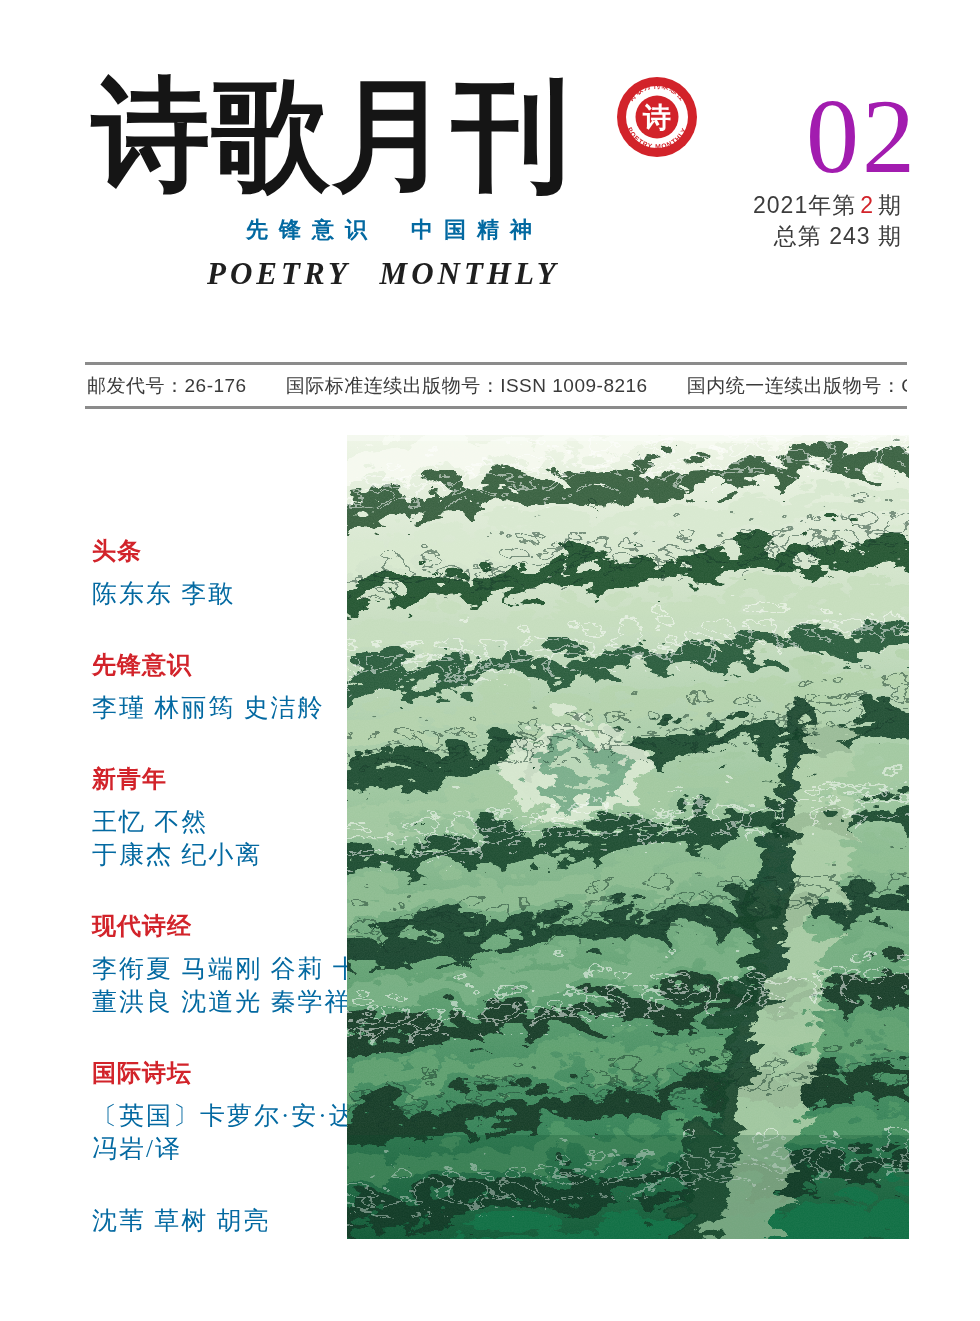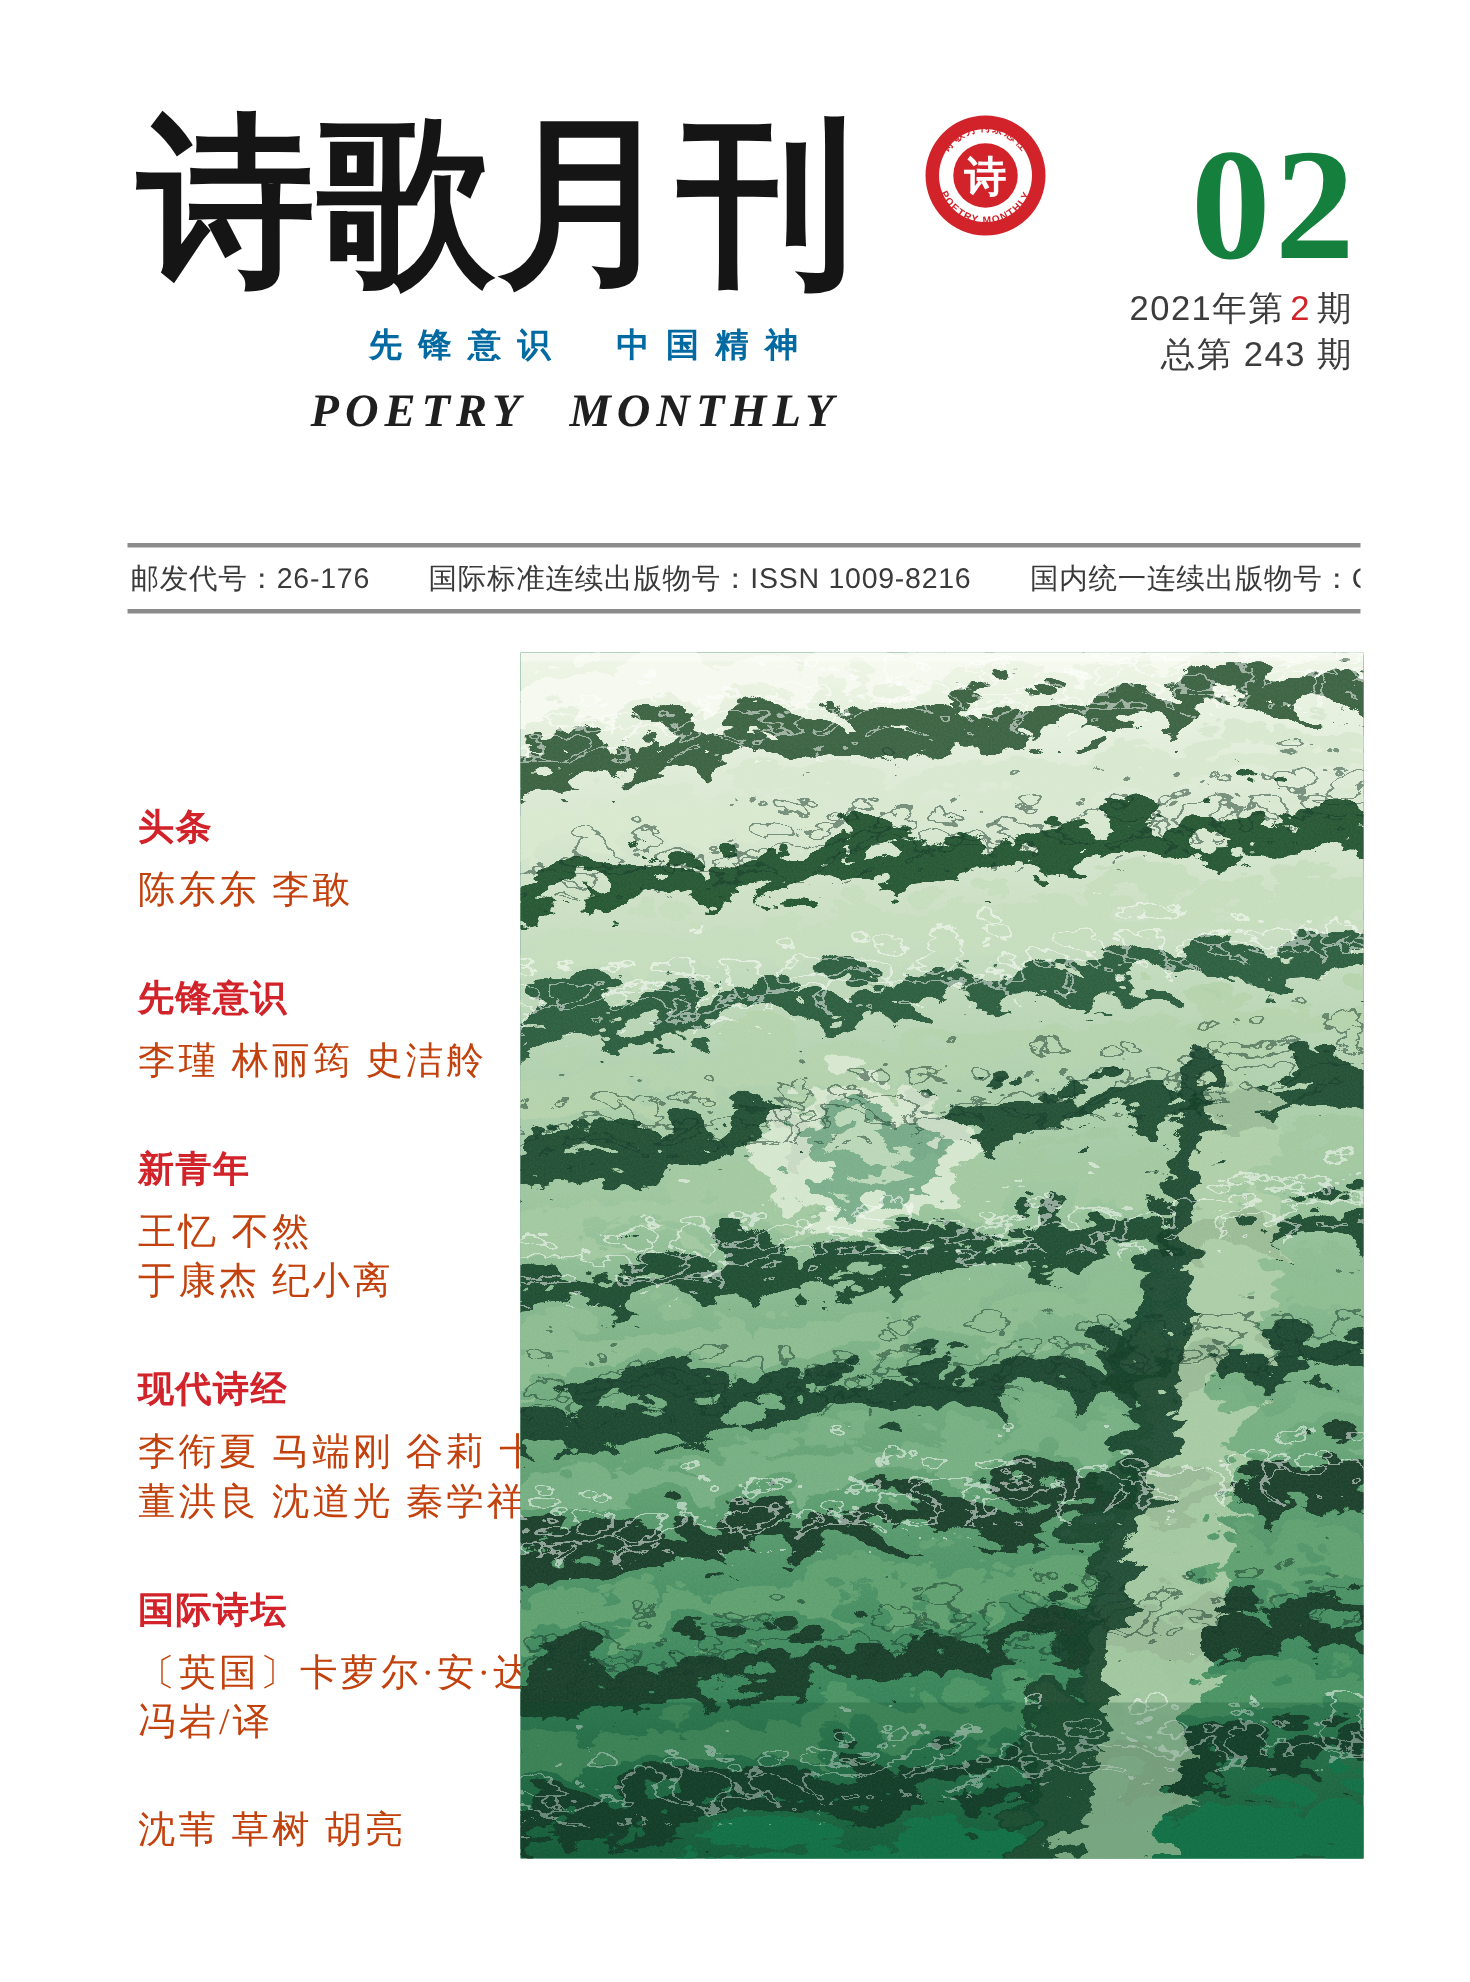--- a/index.html
+++ b/index.html
@@ -20,27 +20,27 @@
     font-size:118px;
     line-height:1.25;
     letter-spacing:2px;
     color:#151515;
     transform:scaleY(1.04);
     white-space:nowrap;
   }
   .seal-svg { left:616px; top:76px; }
 
   .issue-num {
-    right:74px; top:84px;
+    right:62px; top:84px;
     font-family:"Liberation Serif","DejaVu Serif",serif;
-    font-weight:700;
+    font-weight:400;
     font-size:106px;
     line-height:1.0;
     letter-spacing:3px;
-    color:#15803d;
+    color:#a21caf;
   }
   .issue-line1 { right:78px; top:190px; font-size:23px; color:#3c3c3c; letter-spacing:1px; white-space:nowrap; }
   .issue-line1 .red { color:#d2232a; padding:0 4px; }
   .issue-line2 { right:78px; top:221px; font-size:23px; color:#3c3c3c; letter-spacing:1px; white-space:nowrap; }
 
   .slogan {
     left:246px; top:215px;
     font-size:22px; font-weight:700;
     letter-spacing:11px;
     color:#0369a1;
@@ -74,21 +74,21 @@
   .toc-section { margin-bottom:39px; }
   .toc-title {
     font-size:24px; font-weight:700;
     color:#d2232a;
     letter-spacing:1px;
     margin-bottom:10px;
   }
   .toc-line {
     font-family:"Liberation Serif","DejaVu Serif",serif;
     font-size:25px;
-    color:#c2410c;
+    color:#0369a1;
     line-height:33px;
     letter-spacing:2px;
     white-space:nowrap;
   }
 
   
   .artwork {
     left:347px; top:435px; width:562px; height:804px;
     background:#2e7d52;
   }

